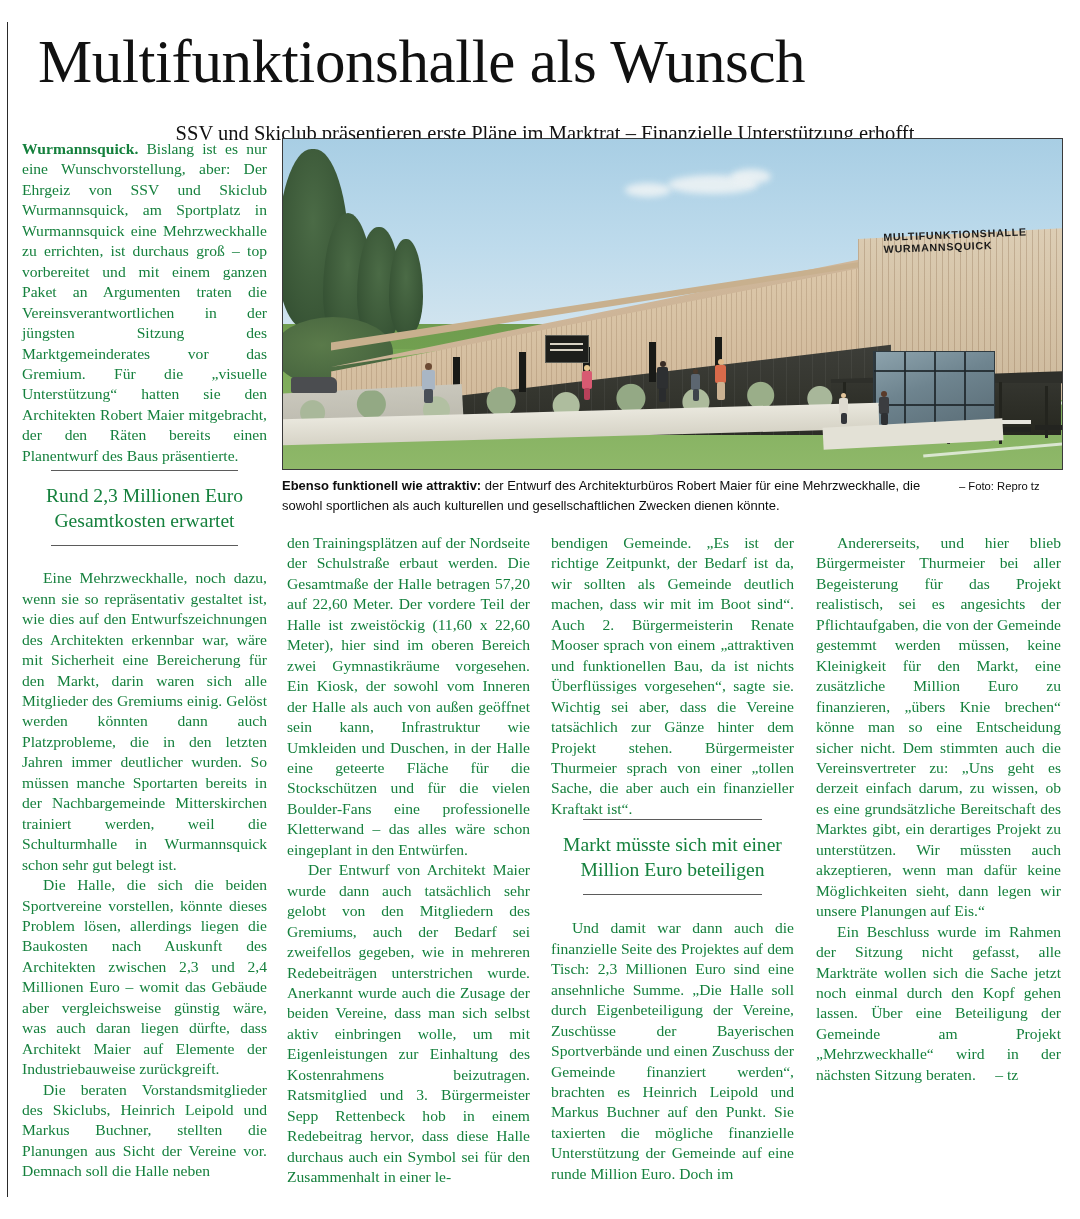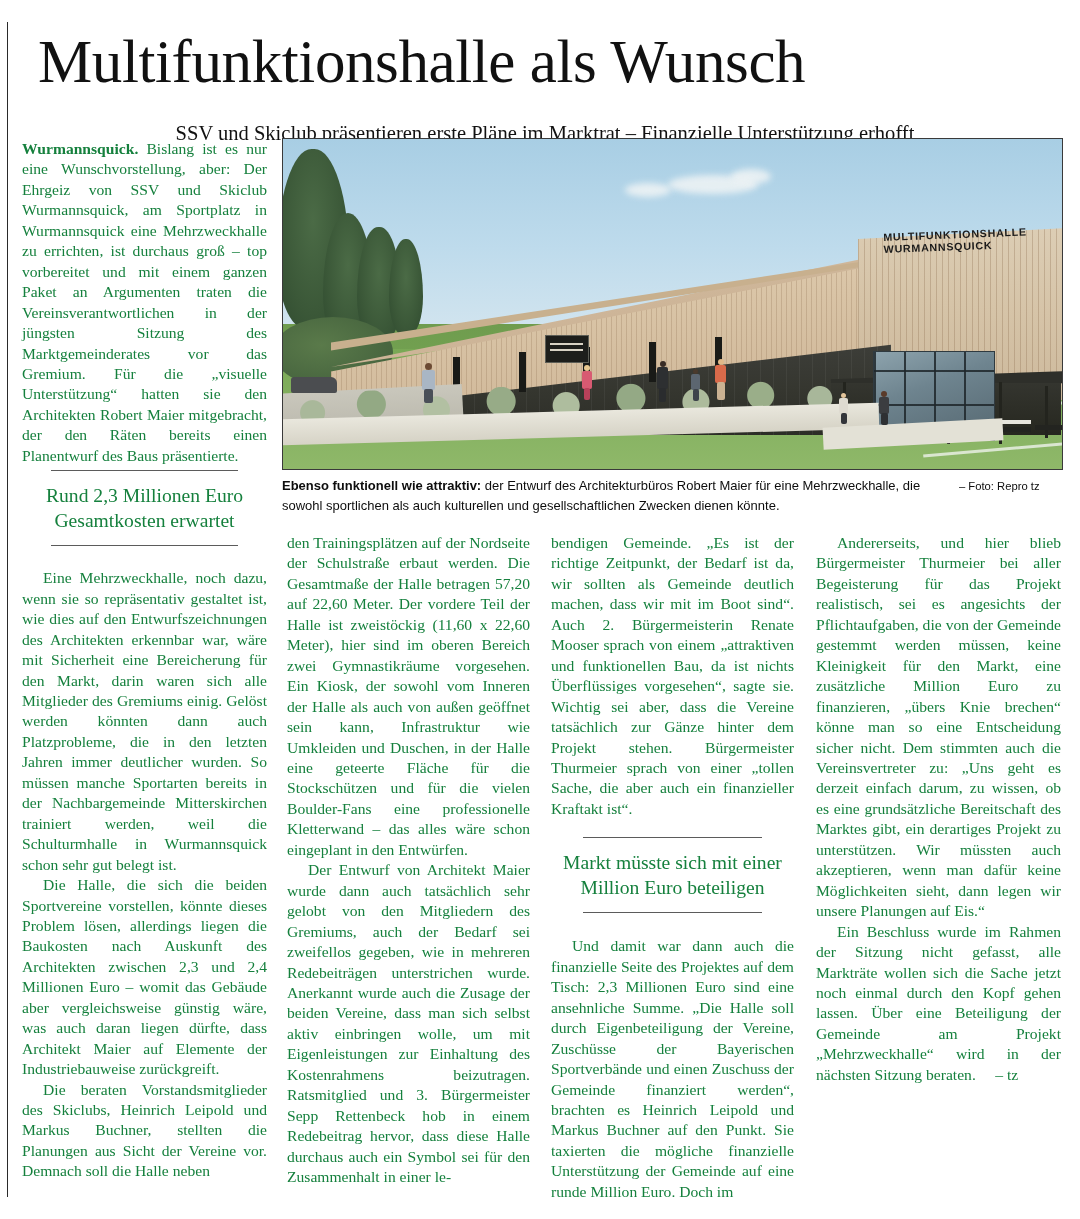--- a/index.html
+++ b/index.html
@@ -448,21 +448,21 @@
     border-top: 1.3px solid #5b5b5b;
     margin: 0 auto;
     width: 78%;
   }
 
   .col1 .ch-wrap { margin-top: 4px; }
   .col1 .ch-rule { width: 76%; }
   .col1 .crosshead { padding: 13px 0 12px; }
   .col1 .after-ch { margin-top: 22px; }
 
-  .col3 .ch-wrap { margin-top: 18px; }
+  .col3 .ch-wrap { margin-top: 0; }
   .col3 .ch-rule { width: 74%; }
   .col3 .crosshead { padding: 13px 0 12px; }
   .col3 .after-ch { margin-top: 23px; }
 
   .sign-off { white-space: nowrap; }
 </style>
 </head>
 <body>
 
 <div class="page-rule"></div>

